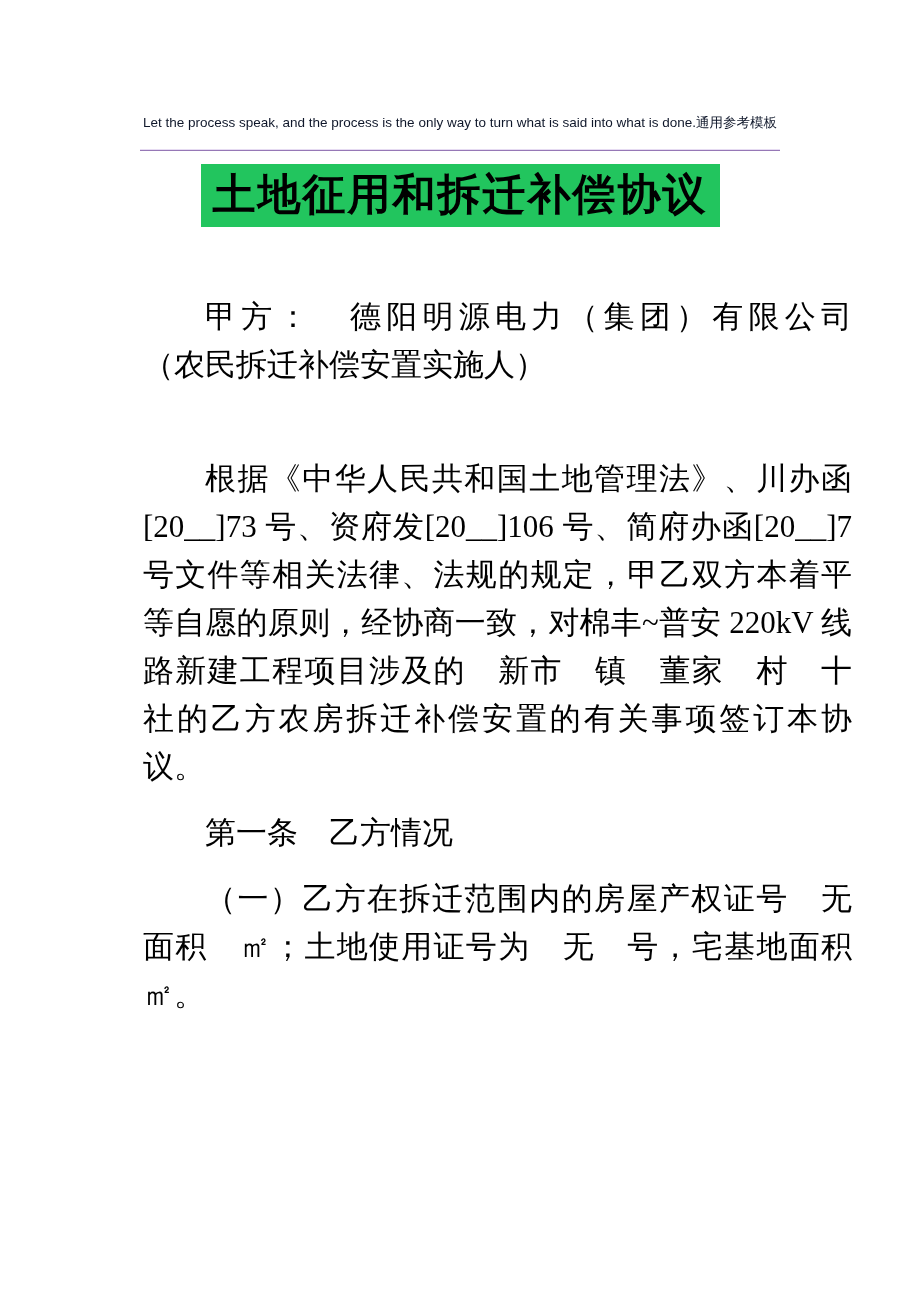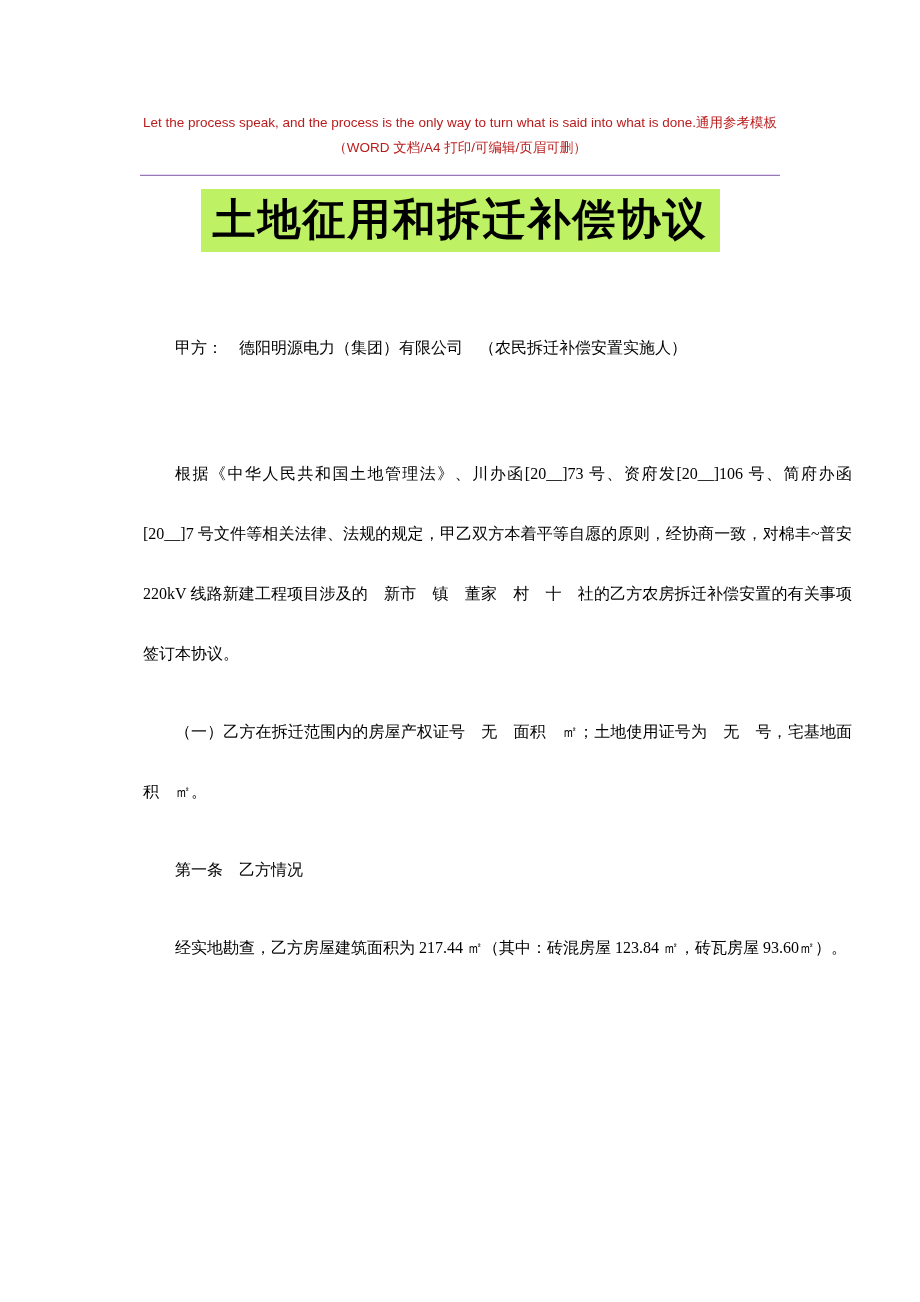--- a/index.html
+++ b/index.html
@@ -14,73 +14,71 @@
     color: #000;
     font-family: "Liberation Serif", "DejaVu Serif", serif;
   }
   .header-note {
     margin: 0 120px;
     padding-top: 110px;
     text-align: center;
     font-family: "Liberation Sans", "DejaVu Sans", sans-serif;
     font-size: 13.5px;
     line-height: 25px;
-    color: #b91c1c;
+    color: #0f172a;
   }
   .header-divider {
     margin: 14px 140px 0 140px;
     height: 2px;
     background: #9678b6;
     border-top: 1px solid #e6dbf2;
   }
   .title-row {
     margin-top: 13px;
     text-align: center;
   }
   .title-highlight {
     display: inline-block;
-    background: #bef264;
+    background: #22c55e;
     padding: 7px 12px 9px 12px;
     font-size: 43px;
     font-weight: bold;
     letter-spacing: 2px;
     line-height: 1.1;
     color: #000;
   }
   .doc-body {
     margin: 66px 68px 0 143px;
-    font-size: 16px;
-    line-height: 60px;
+    font-size: 31px;
+    line-height: 48px;
     text-align: justify;
   }
   .doc-body p {
     margin: 0 0 18px 0;
     text-indent: 2em;
   }
   .doc-body p.gap-before {
     margin-top: 66px;
   }
 </style>
 </head>
 <body>
 
 <div class="page">
 
   <div class="header-note">
     <div>Let the process speak, and the process is the only way to turn what is said into what is done.通用参考模板</div>
-    <div>（WORD 文档/A4 打印/可编辑/页眉可删）</div>
   </div>
 
   <div class="header-divider"></div>
 
   <div class="title-row">
     <span class="title-highlight">土地征用和拆迁补偿协议</span>
   </div>
 
   <div class="doc-body">
     <p>甲方：　德阳明源电力（集团）有限公司　（农民拆迁补偿安置实施人）</p>
     <p class="gap-before">根据《中华人民共和国土地管理法》、川办函[20__]73 号、资府发[20__]106 号、简府办函[20__]7 号文件等相关法律、法规的规定，甲乙双方本着平等自愿的原则，经协商一致，对棉丰~普安 220kV 线路新建工程项目涉及的　新市　镇　董家　村　十　社的乙方农房拆迁补偿安置的有关事项签订本协议。</p>
+    <p>第一条　乙方情况</p>
     <p>（一）乙方在拆迁范围内的房屋产权证号　无　面积　㎡；土地使用证号为　无　号，宅基地面积　㎡。</p>
-    <p>第一条　乙方情况</p>
-    <p>经实地勘查，乙方房屋建筑面积为 217.44 ㎡（其中：砖混房屋 123.84 ㎡，砖瓦房屋 93.60㎡）。</p>
   </div>
 
 </div>
 
 </body></html>

